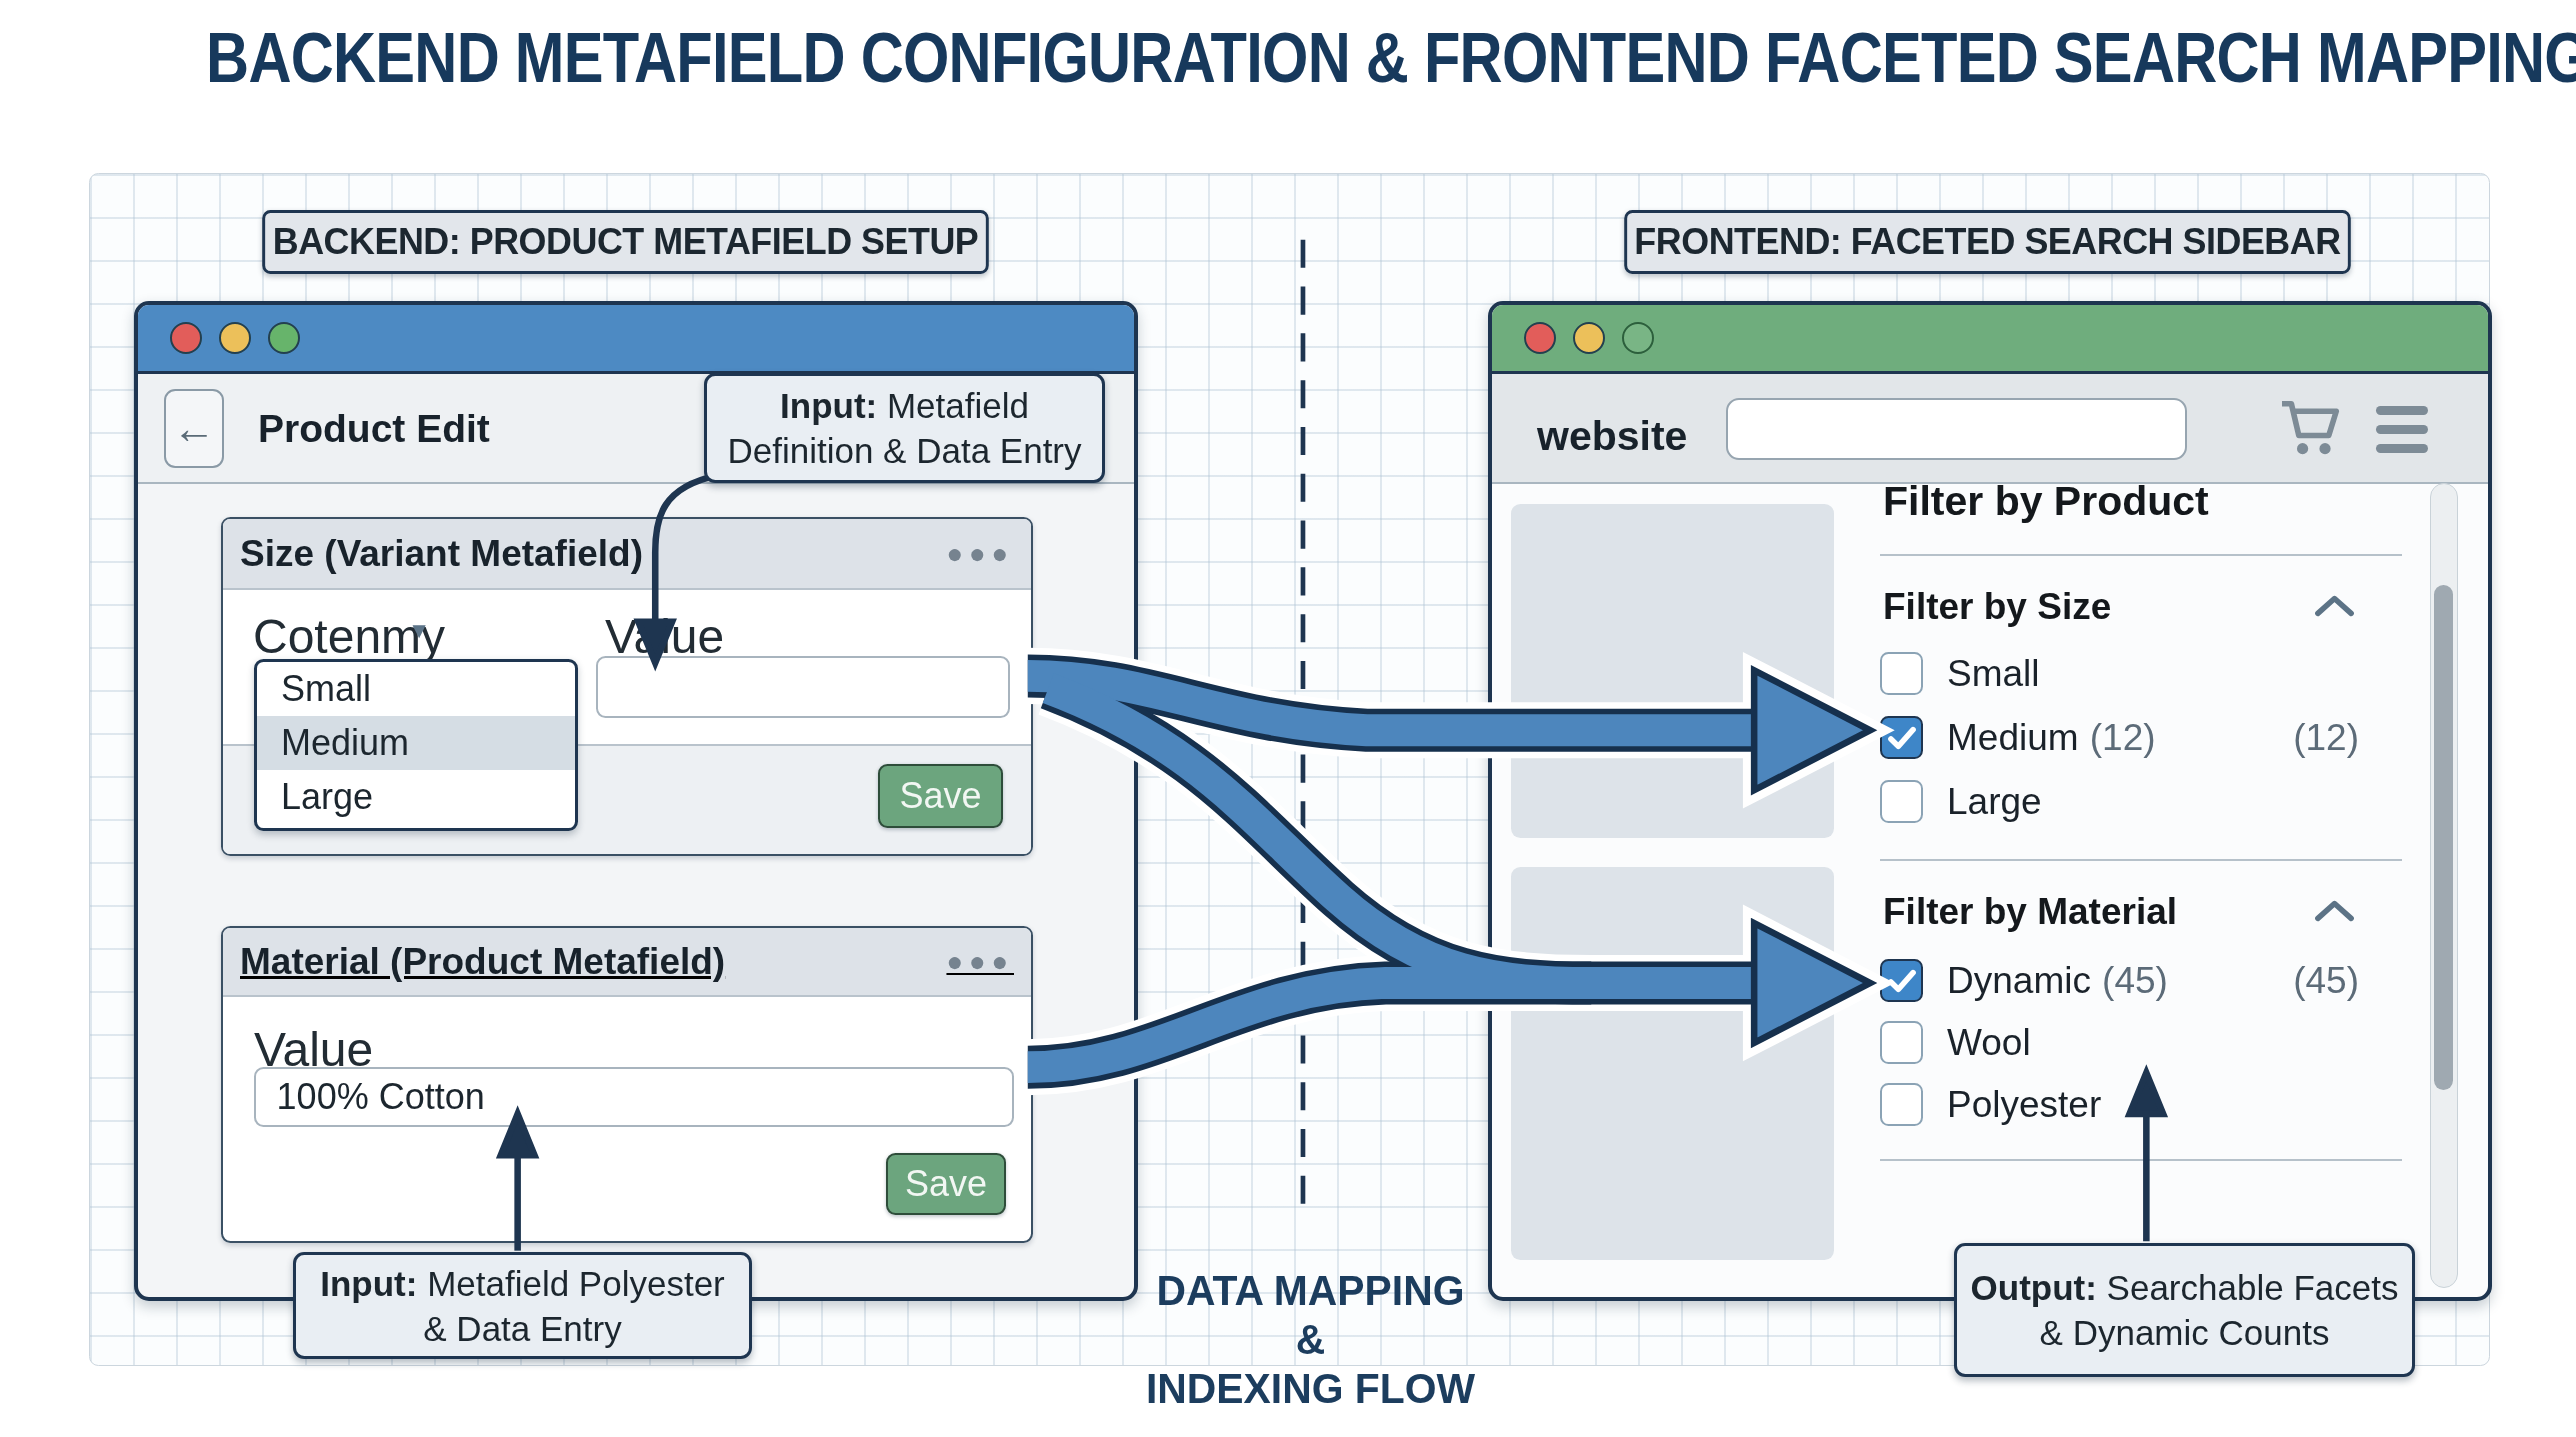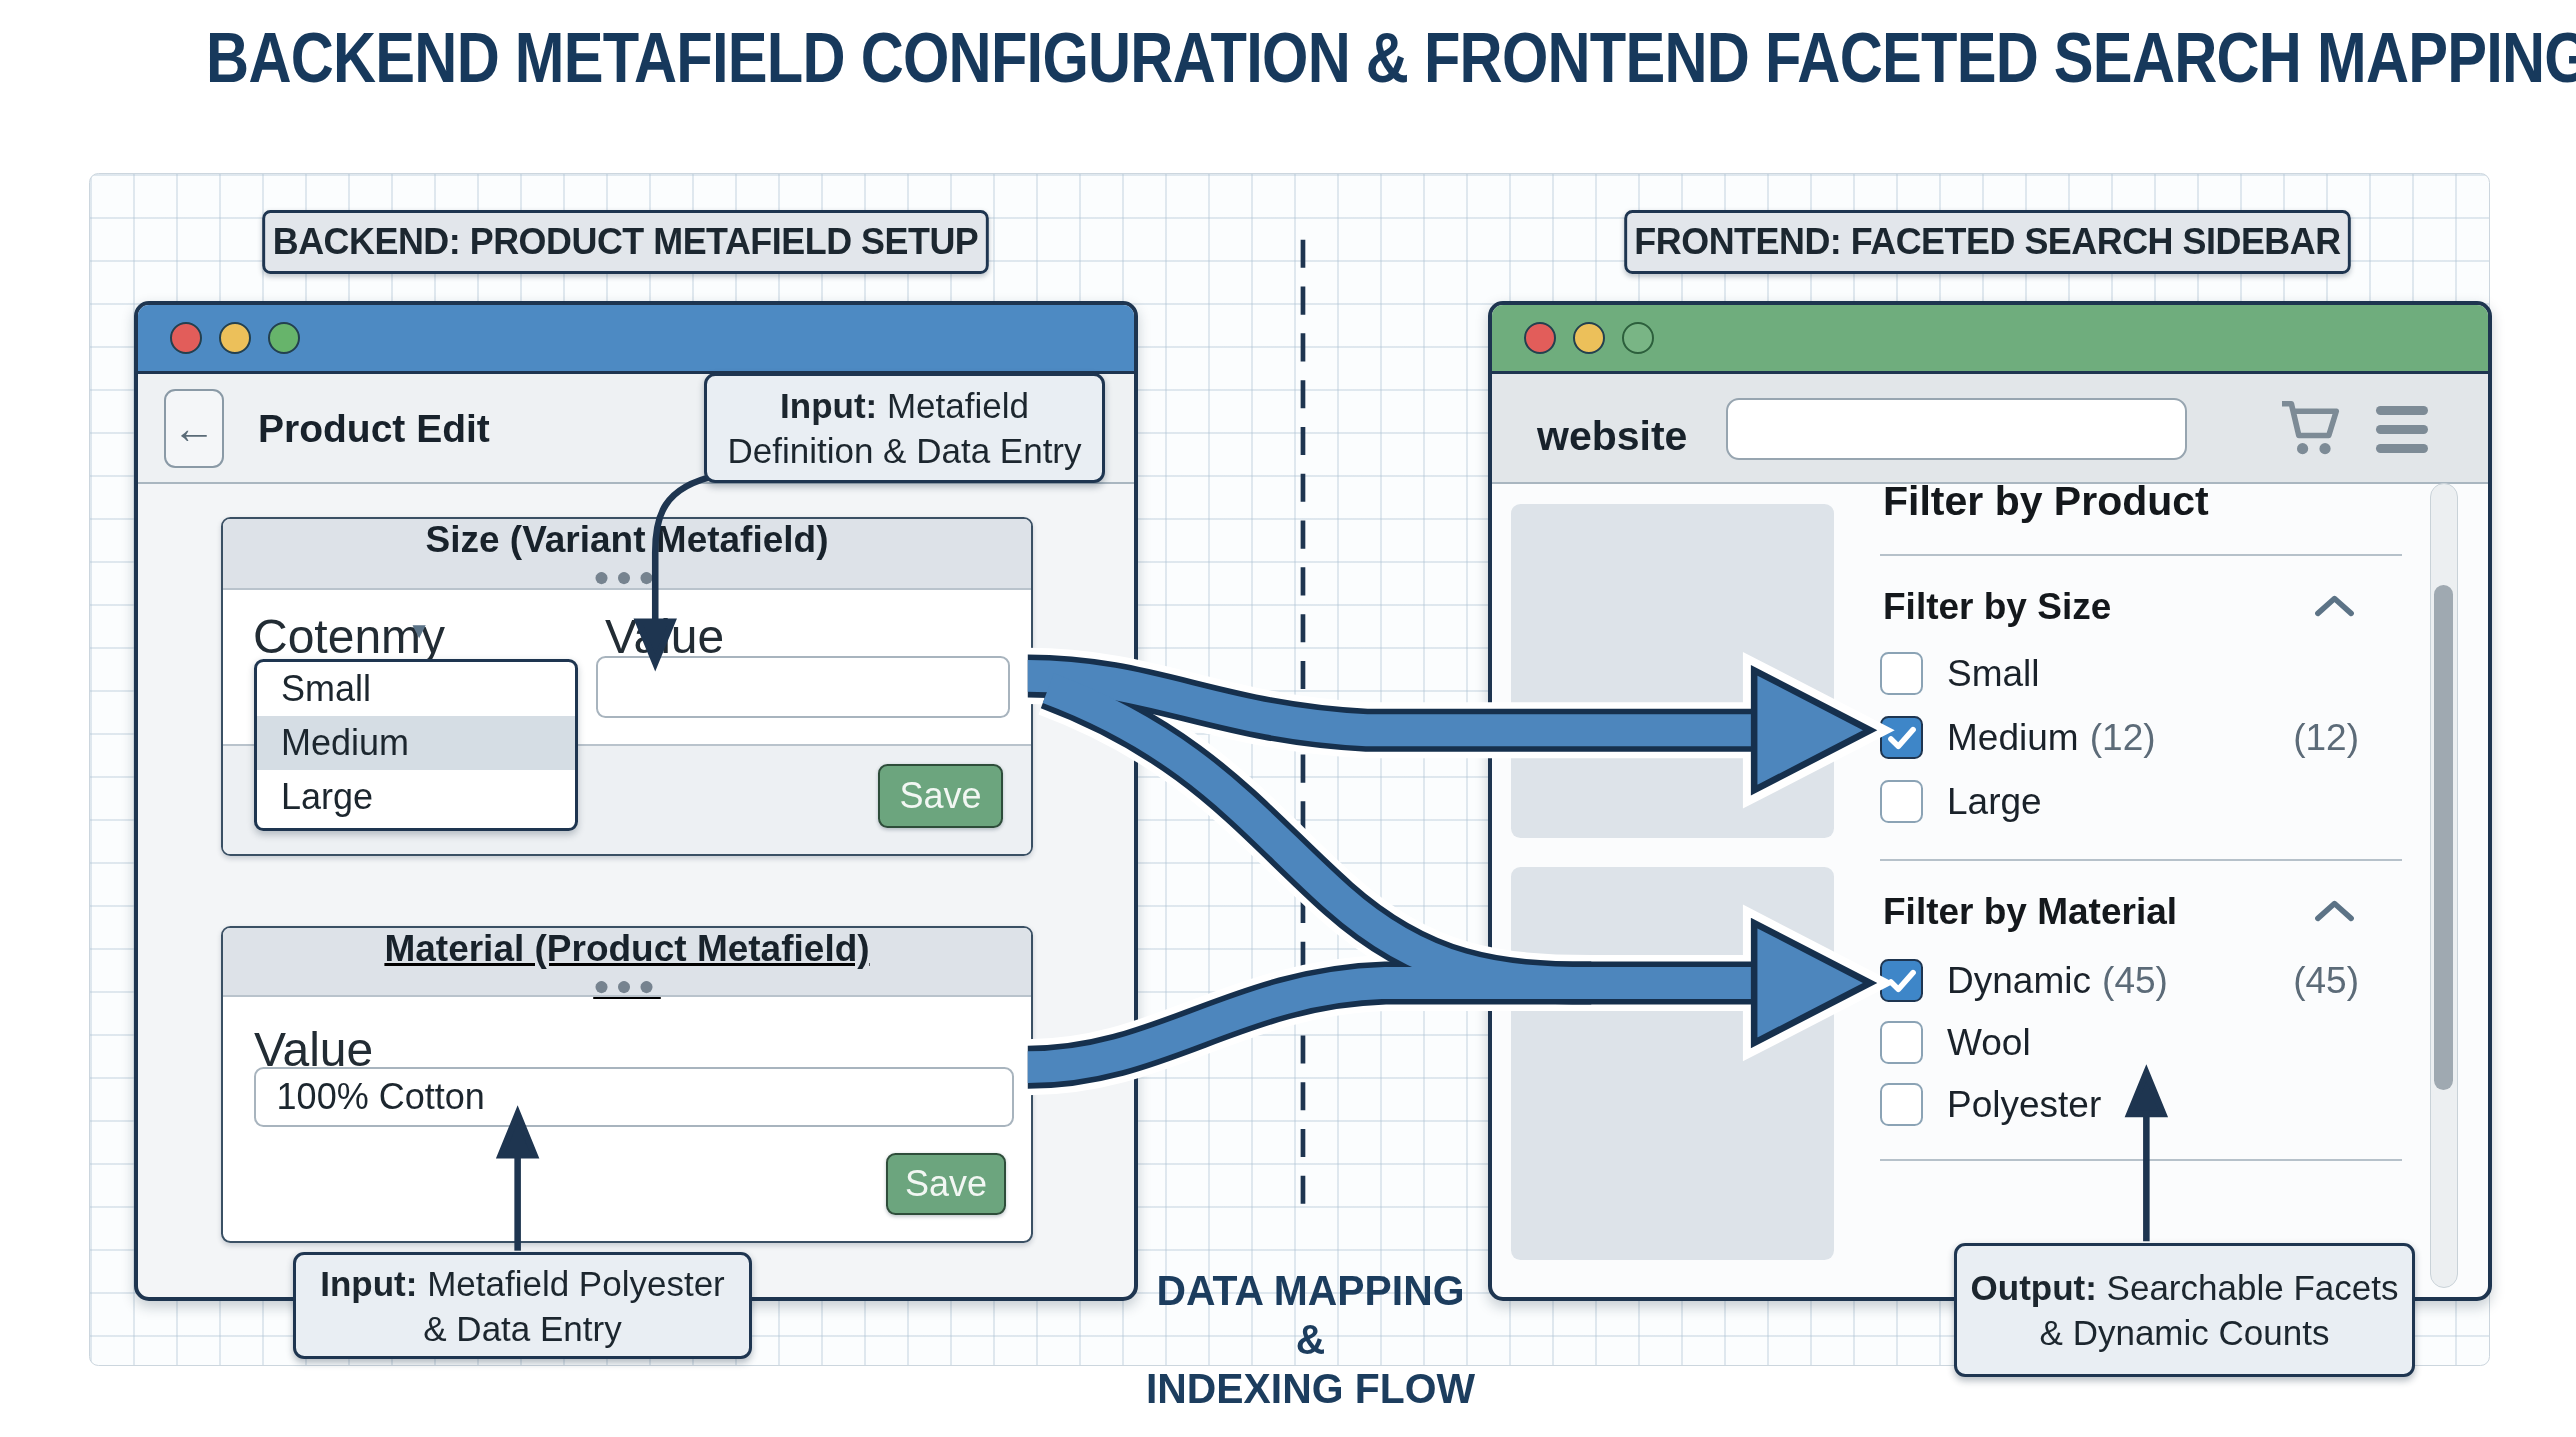--- a/index.html
+++ b/index.html
@@ -65,21 +65,21 @@
   .site-name { position:absolute; left:45px; top:0; height:124px; display:flex; align-items:center; font-size:41px; font-weight:bold; color:#18222b; }
   .search-box { position:absolute; left:234px; top:24px; width:461px; height:62px; background:#fff; border:2.8px solid #97a5b0; border-radius:13px; font-size:32px; padding:0 19px; color:#333; }
   .cart-wrap { position:absolute; left:788px; top:26px; width:62px; height:58px; }
   .burger { position:absolute; left:884px; top:32px; width:52px; height:47px; display:flex; flex-direction:column; justify-content:space-between; }
   .burger span { display:block; height:9.4px; background:#7d8b96; border-radius:4.7px; }
 
   
   .card { position:absolute; left:83px; width:812px; background:#fff; border:2.8px solid #3a5064; border-radius:9.4px; box-shadow:0 2.8px 5.6px rgba(20,40,60,.18); }
   #size-card { top:212px; height:339px; }
   #material-card { top:621px; height:317px;text-decoration:underline; }
-  .card-header { background:#dde2e8; border-bottom:2.8px solid #b9c3cc; border-radius:6.6px 6.6px 0 0; display:flex; align-items:center; padding:0 17px; justify-content:space-between;flex-direction:column; }
+  .card-header { background:#dde2e8; border-bottom:2.8px solid #b9c3cc; border-radius:6.6px 6.6px 0 0; display:flex; align-items:center; padding:0 17px; justify-content:space-between; }
   #size-card .card-header { height:71px; } #material-card .card-header { height:69px; }
   .card-title { font-size:37px; font-weight:bold; color:#18222b; }
   .ellipsis { font-size:28px; color:#76838f; letter-spacing:5.6px; }
   .field-label { position:absolute; font-size:48px; color:#222c34; }
   .caret { font-size:22.5px; color:#5c7488; position:absolute; }
   .text-input { position:absolute; background:#fff; border:2.8px solid #a8b4be; border-radius:9.4px; font-size:36px; color:#1c262e; padding:0 20.6px; display:flex; align-items:center; }
   .card-divider { position:absolute; left:0; right:0; border-top:2.8px solid #b9c3cc; }
   .card-footer { position:absolute; left:0; right:0; bottom:0; background:#edf0f3; border-radius:0 0 6.6px 6.6px; }
   .save-btn { position:absolute; background:#6ca57e; border:2.8px solid #2e4d3a; border-radius:9.4px; color:#f2f7f3; font-size:36px; display:flex; align-items:center; justify-content:center; box-shadow:0 1.9px 3.7px rgba(20,40,60,.25); }
   .dropdown { position:absolute; left:31px; top:140px; width:324px; height:172px; background:#fff; border:3.7px solid #1e3550; border-radius:9.4px; z-index:5; box-shadow:0 3.7px 7.5px rgba(20,40,60,.25); overflow:hidden; }

